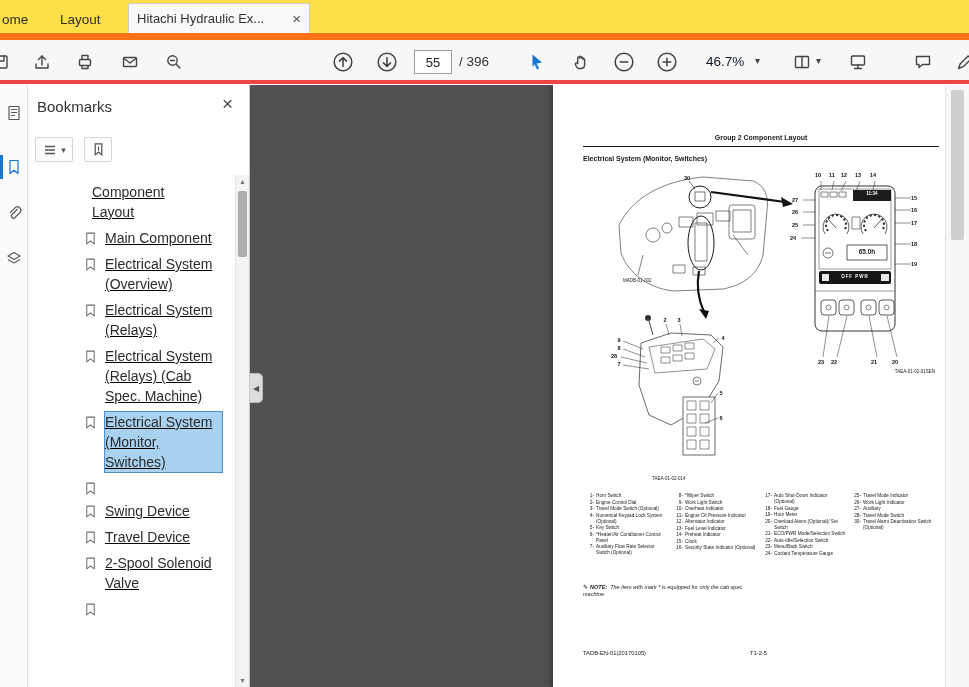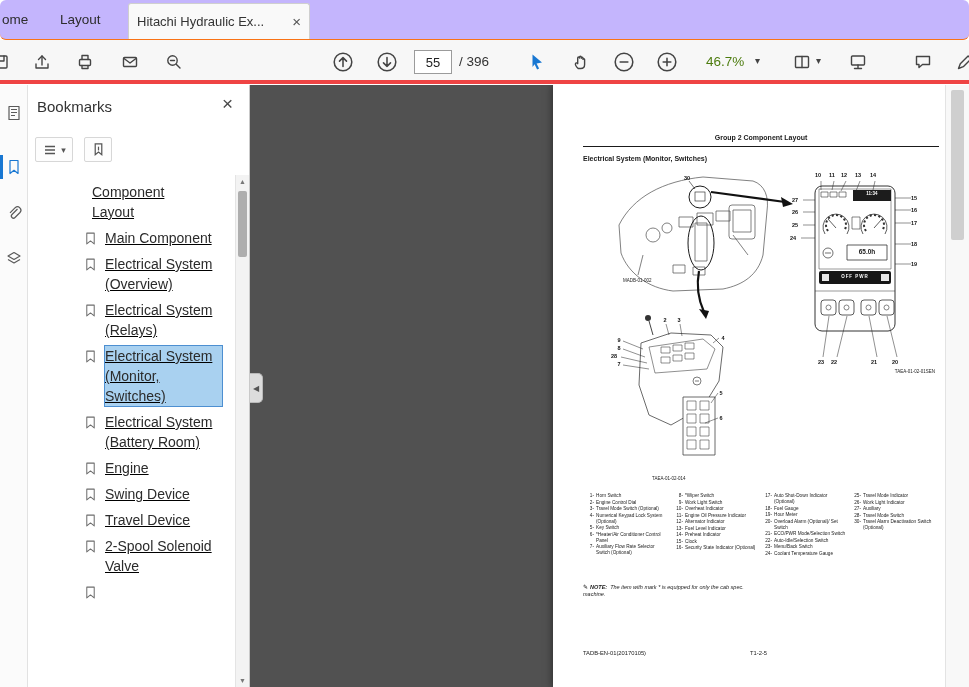--- a/index.html
+++ b/index.html
@@ -1,37 +1,37 @@
 <!DOCTYPE html>
 <html><head>
 <meta charset="utf-8">
 <style>
   * { box-sizing: border-box; margin: 0; padding: 0; }
   html,body { width:969px; height:687px; overflow:hidden;
     font-family:"Liberation Sans","DejaVu Sans",sans-serif; background:#fff; }
 
   
-  .tabbar { position:relative; height:40px; background:#c4b5fd; border-bottom:1px solid #f97316;border-radius:6px; }
+  .tabbar { position:relative; height:40px; background:#fde047; border-bottom:7px solid #f97316; }
   .menu-item { position:absolute; top:0; height:40px; line-height:40px; font-size:13.5px; color:#2d2d2d; cursor:default; }
   .menu-home { left:2px; }
   .menu-tools { left:60px; }
   .doc-tab { position:absolute; left:128px; top:3px; bottom:0; width:182px;
     background:#f9f9f9; border:1px solid #cfcfcf; border-bottom:none; border-radius:3px 3px 0 0;
     display:flex; align-items:center; padding:0 8px; }
   .doc-tab-label { font-size:13px; color:#333; white-space:nowrap; overflow:hidden; text-overflow:ellipsis; flex:1; }
   .tab-close { font-size:15px; color:#555; margin-left:6px; line-height:1; }
 
   
   .toolbar { position:relative; height:44px; background:#f7f7f7; border-bottom:4px solid #ef4444; }
   .tb-btn { position:absolute; top:5px; width:34px; height:34px; display:flex; align-items:center; justify-content:center; border-radius:3px; }
   .tb-btn svg { stroke:#444; stroke-width:1.4; fill:none; stroke-linecap:round; stroke-linejoin:round; }
   .page-input { position:absolute; left:414px; top:10px; width:38px; height:24px; border:1px solid #9b9b9b; background:#fff;
     text-align:center; font-size:13px; color:#222; font-family:inherit; }
   .page-total { position:absolute; left:459px; top:14px; font-size:13.5px; color:#333; }
-  .zoom-value { position:absolute; left:706px; top:14px; font-size:13.5px; color:#4d7c0f; }
+  .zoom-value { position:absolute; left:706px; top:14px; font-size:13.5px; color:#0f172a; }
   .zoom-caret { position:absolute; left:755px; top:15px; font-size:10px; color:#444; }
   .disp-caret { position:absolute; left:816px; top:15px; font-size:10px; color:#444; }
 
   
   .main { position:absolute; top:85px; left:0; right:0; bottom:0; display:flex; }
 
   .strip { position:relative; width:28px; background:#fbfbfb; border-right:1px solid #e2e2e2; }
   .strip-btn { position:absolute; left:2px; width:24px; height:28px; display:flex; align-items:center; justify-content:center; }
   .strip-btn svg { stroke:#5a5a5a; stroke-width:1.2; fill:none; stroke-linejoin:round; }
   .strip-btn.active svg { stroke:#1877d2; }
@@ -266,37 +266,36 @@
             <path d="M3 1.2h8v11.6L7 9.6l-4 3.2z" fill="none" stroke="#6d6d6d" stroke-width="1.1" stroke-linejoin="round"></path>
           </svg>
           <span class="bm-label">Electrical System (Overview)</span>
         </div>
         <div class="bm-item">
           <svg class="bm-ic" viewBox="0 0 14 14" width="13" height="13">
             <path d="M3 1.2h8v11.6L7 9.6l-4 3.2z" fill="none" stroke="#6d6d6d" stroke-width="1.1" stroke-linejoin="round"></path>
           </svg>
           <span class="bm-label">Electrical System (Relays)</span>
         </div>
+        <div class="bm-item">
+          <svg class="bm-ic" viewBox="0 0 14 14" width="13" height="13">
+            <path d="M3 1.2h8v11.6L7 9.6l-4 3.2z" fill="none" stroke="#6d6d6d" stroke-width="1.1" stroke-linejoin="round"></path>
+          </svg>
+          <span class="bm-label">Electrical System (Relays) (Cab Spec. Machine)</span>
+        </div>
         <div class="bm-item sel">
           <svg class="bm-ic" viewBox="0 0 14 14" width="13" height="13">
             <path d="M3 1.2h8v11.6L7 9.6l-4 3.2z" fill="none" stroke="#6d6d6d" stroke-width="1.1" stroke-linejoin="round"></path>
           </svg>
           <span class="bm-label">Electrical System (Monitor, Switches)</span>
         </div>
         <div class="bm-item">
           <svg class="bm-ic" viewBox="0 0 14 14" width="13" height="13">
             <path d="M3 1.2h8v11.6L7 9.6l-4 3.2z" fill="none" stroke="#6d6d6d" stroke-width="1.1" stroke-linejoin="round"></path>
           </svg>
-          <span class="bm-label">Electrical System (Battery Room)</span>
-        </div>
-        <div class="bm-item">
-          <svg class="bm-ic" viewBox="0 0 14 14" width="13" height="13">
-            <path d="M3 1.2h8v11.6L7 9.6l-4 3.2z" fill="none" stroke="#6d6d6d" stroke-width="1.1" stroke-linejoin="round"></path>
-          </svg>
-          <span class="bm-label">Engine</span>
         </div>
         <div class="bm-item">
           <svg class="bm-ic" viewBox="0 0 14 14" width="13" height="13">
             <path d="M3 1.2h8v11.6L7 9.6l-4 3.2z" fill="none" stroke="#6d6d6d" stroke-width="1.1" stroke-linejoin="round"></path>
           </svg>
           <span class="bm-label">Swing Device</span>
         </div>
         <div class="bm-item">
           <svg class="bm-ic" viewBox="0 0 14 14" width="13" height="13">
             <path d="M3 1.2h8v11.6L7 9.6l-4 3.2z" fill="none" stroke="#6d6d6d" stroke-width="1.1" stroke-linejoin="round"></path>

